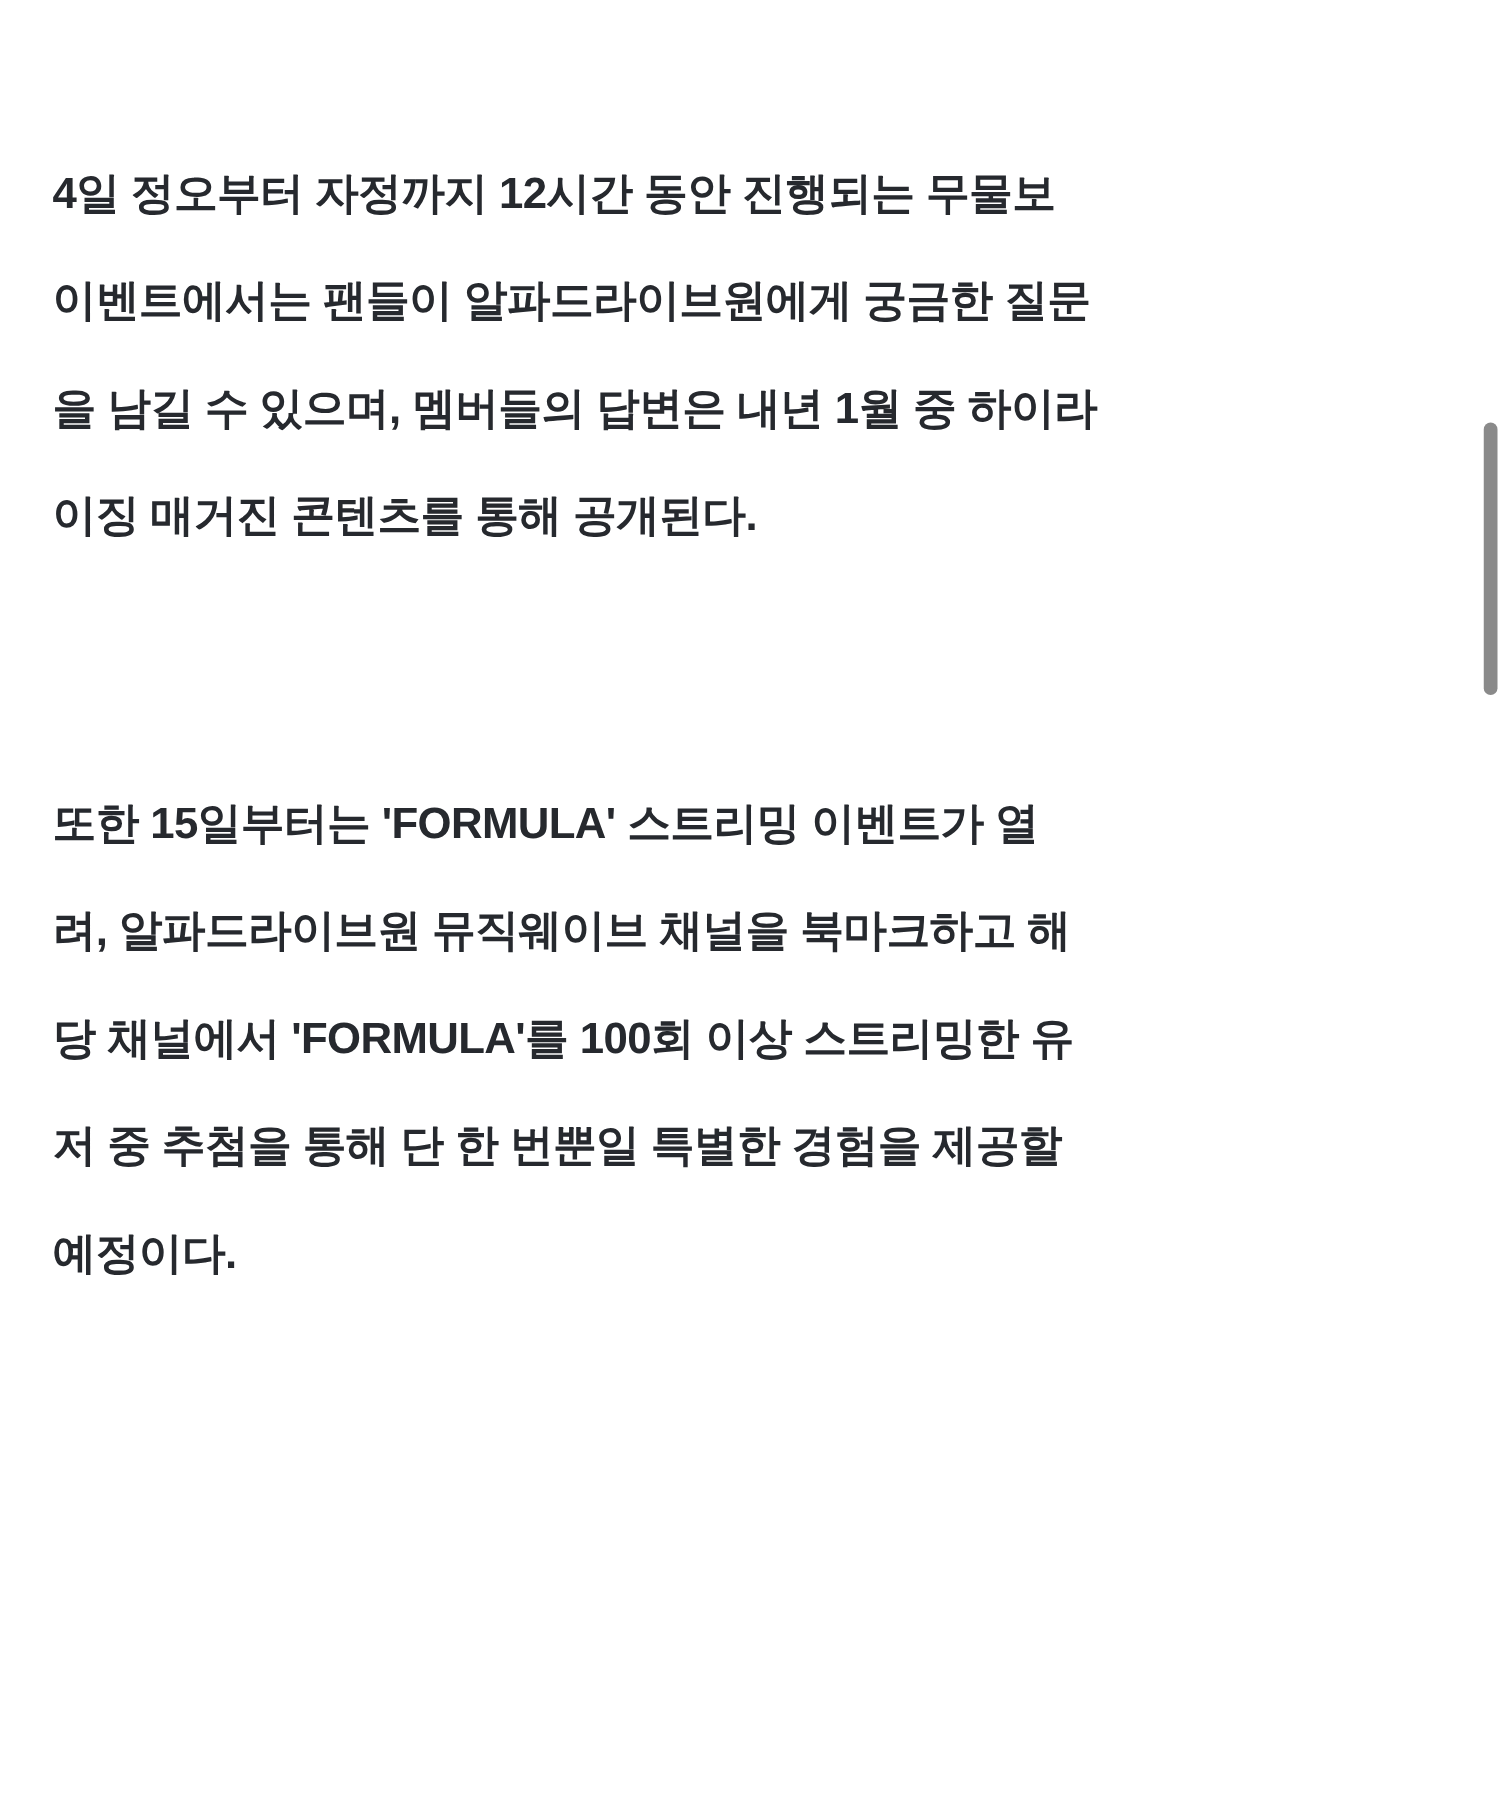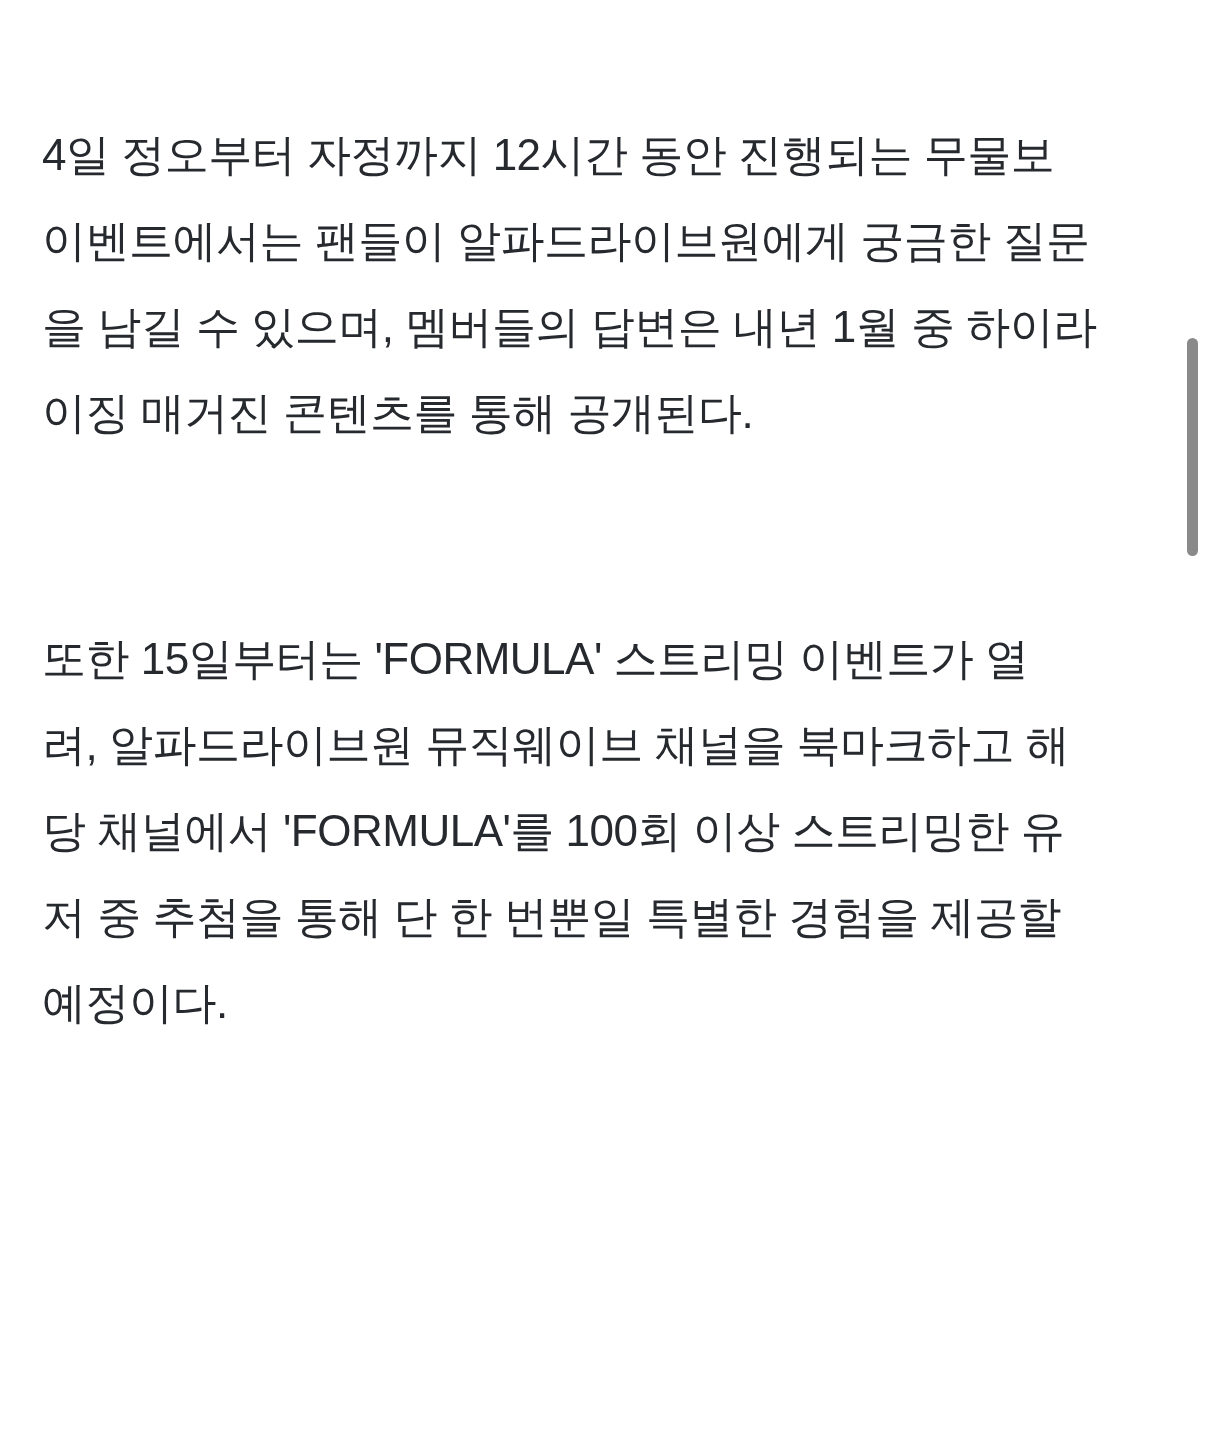--- a/index.html
+++ b/index.html
@@ -15,26 +15,26 @@
     font-family: "Liberation Sans", sans-serif;
   }
   .article {
     position: absolute;
     top: 26px;
     left: 42px;
     right: 44px;
     color: #26292e;
   }
   .para {
-    font-size: 44px;
+    font-size: 35px;
     line-height: 86px;
     letter-spacing: -0.5px;
     white-space: pre-line;
     margin: 0 0 74px 0;
-    font-weight: 400;
+    font-weight: 700;
   }
   .scrollbar-thumb {
     position: absolute;
     top: 338px;
     right: 8px;
     width: 11px;
     height: 218px;
     border-radius: 6px;
     background: #8a8a8a;
   }

